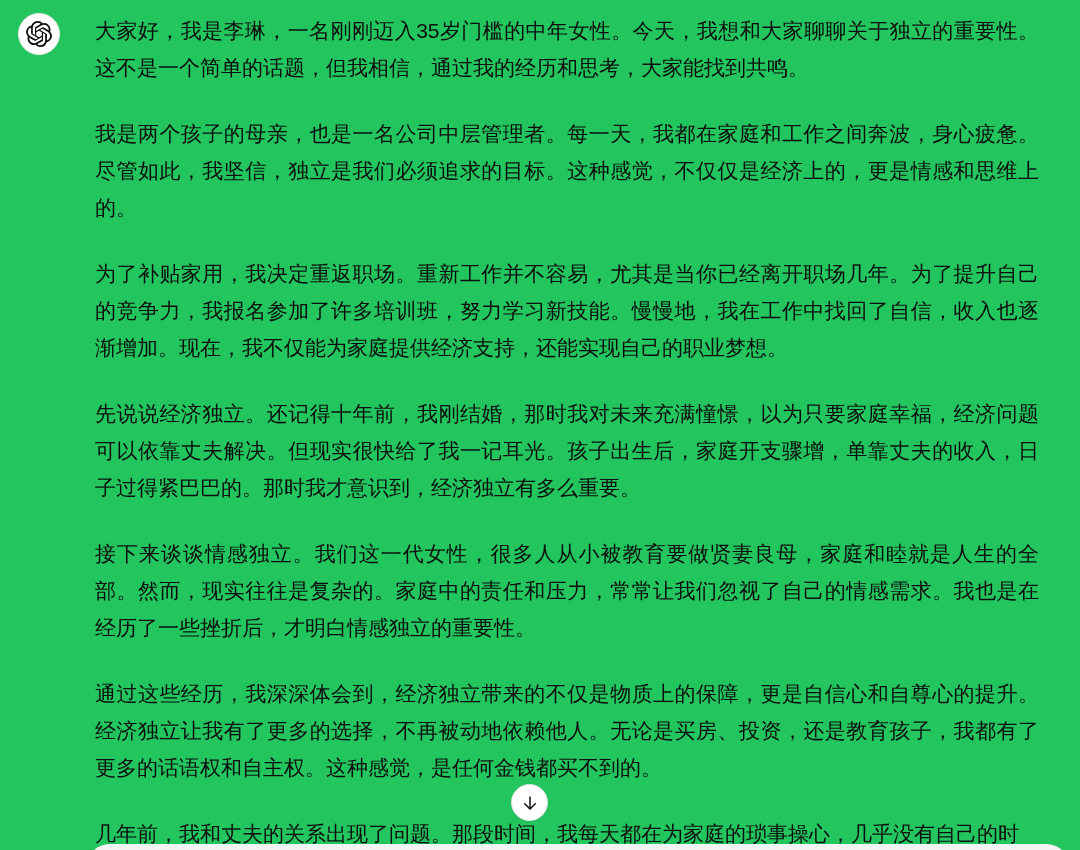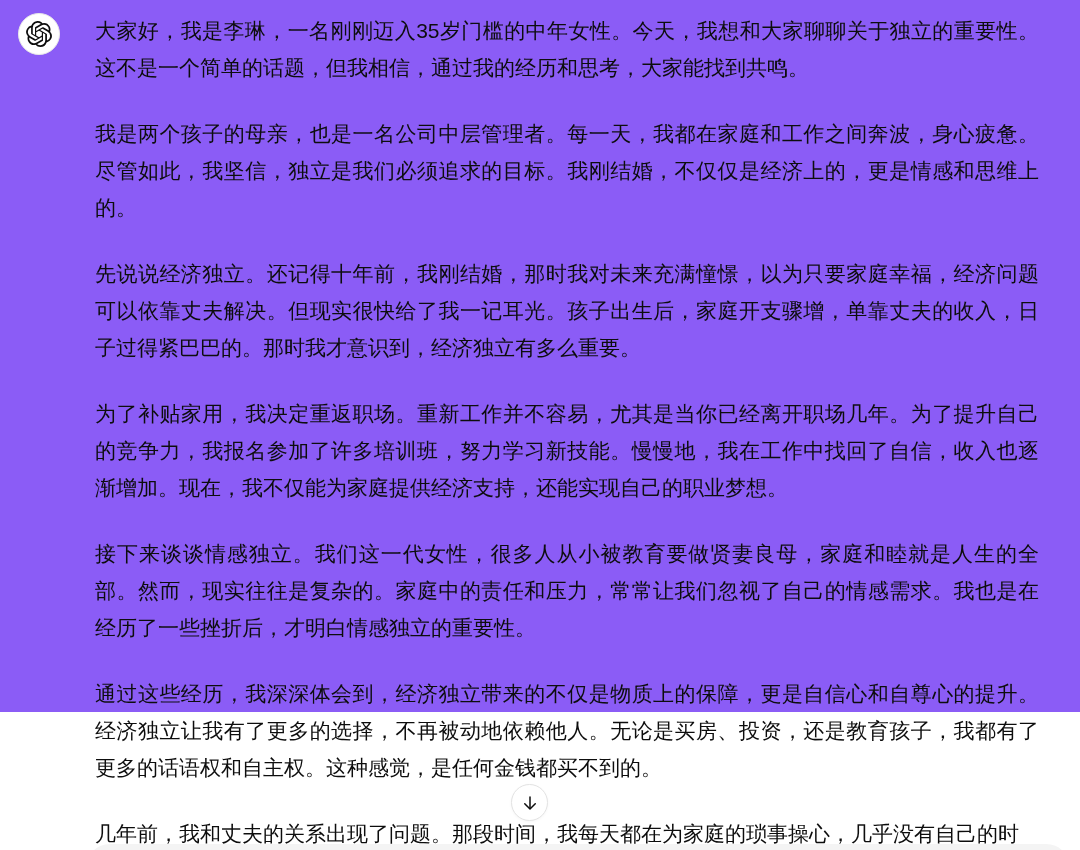--- a/index.html
+++ b/index.html
@@ -6,22 +6,22 @@
   html, body {
     width: 1080px;
     height: 850px;
     overflow: hidden;
     background: #ffffff;
     font-family: "Liberation Sans", "DejaVu Sans", sans-serif;
   }
   .chat-view {
     position: relative;
     width: 1080px;
-    height: 712px;
-    background: #8b5cf6;
+    height: 850px;
+    background: #22c55e;
   }
   .avatar {
     position: absolute;
     left: 18px;
     top: 13px;
     width: 42px;
     height: 42px;
     border: 1px solid #e8e8e8;
     border-radius: 50%;
     display: flex;
@@ -80,23 +80,23 @@
 <div class="chat-view">
 
   <div class="avatar">
     <svg viewBox="0 0 24 24" fill="#0d0d0d" xmlns="http://www.w3.org/2000/svg">
       <path d="M22.2819 9.8211a5.9847 5.9847 0 0 0-.5157-4.9108 6.0462 6.0462 0 0 0-6.5098-2.9A6.0651 6.0651 0 0 0 4.9807 4.1818a5.9847 5.9847 0 0 0-3.9977 2.9 6.0462 6.0462 0 0 0 .7427 7.0966 5.98 5.98 0 0 0 .511 4.9107 6.051 6.051 0 0 0 6.5146 2.9001A5.9847 5.9847 0 0 0 13.2599 24a6.0557 6.0557 0 0 0 5.7718-4.2058 5.9894 5.9894 0 0 0 3.9977-2.9001 6.0557 6.0557 0 0 0-.7475-7.073zm-9.022 12.6081a4.4755 4.4755 0 0 1-2.8764-1.0408l.1419-.0804 4.7783-2.7582a.7948.7948 0 0 0 .3927-.6813v-6.7369l2.02 1.1686a.071.071 0 0 1 .038.0615v5.5826a4.504 4.504 0 0 1-4.4945 4.4849zm-9.6607-4.1254a4.4708 4.4708 0 0 1-.5346-3.0137l.142.0852 4.783 2.7582a.7712.7712 0 0 0 .7806 0l5.8428-3.3685v2.3324a.0804.0804 0 0 1-.0332.0615L9.74 19.9502a4.4992 4.4992 0 0 1-6.1408-1.6464zM2.3408 7.8956a4.485 4.485 0 0 1 2.3655-1.9728V11.6a.7664.7664 0 0 0 .3879.6765l5.8144 3.3543-2.0201 1.1685a.0757.0757 0 0 1-.071 0l-4.8303-2.7865A4.504 4.504 0 0 1 2.3408 7.8956zm16.5963 3.8558L13.1038 8.364 15.1192 7.2a.0757.0757 0 0 1 .071 0l4.8303 2.7913a4.4944 4.4944 0 0 1-.6765 8.1042v-5.6772a.79.79 0 0 0-.407-.667zm2.0107-3.0231l-.142-.0852-4.7735-2.7818a.7759.7759 0 0 0-.7854 0L9.409 9.2297V6.8974a.0662.0662 0 0 1 .0284-.0615l4.8303-2.7866a4.4992 4.4992 0 0 1 6.6802 4.66zM8.3065 12.863l-2.02-1.1638a.0804.0804 0 0 1-.038-.0567V6.0742a4.4992 4.4992 0 0 1 7.3757-3.4537l-.142.0805L8.704 5.459a.7948.7948 0 0 0-.3927.6813zm1.0976-2.3654l2.602-1.4998 2.6069 1.4998v2.9994l-2.5974 1.4997-2.6067-1.4997z"></path>
     </svg>
   </div>
 
   <div class="message-content">
     <p>大家好，我是李琳，一名刚刚迈入35岁门槛的中年女性。今天，我想和大家聊聊关于独立的重要性。这不是一个简单的话题，但我相信，通过我的经历和思考，大家能找到共鸣。</p>
-    <p>我是两个孩子的母亲，也是一名公司中层管理者。每一天，我都在家庭和工作之间奔波，身心疲惫。尽管如此，我坚信，独立是我们必须追求的目标。我刚结婚，不仅仅是经济上的，更是情感和思维上的。</p>
+    <p>我是两个孩子的母亲，也是一名公司中层管理者。每一天，我都在家庭和工作之间奔波，身心疲惫。尽管如此，我坚信，独立是我们必须追求的目标。这种感觉，不仅仅是经济上的，更是情感和思维上的。</p>
+    <p>为了补贴家用，我决定重返职场。重新工作并不容易，尤其是当你已经离开职场几年。为了提升自己的竞争力，我报名参加了许多培训班，努力学习新技能。慢慢地，我在工作中找回了自信，收入也逐渐增加。现在，我不仅能为家庭提供经济支持，还能实现自己的职业梦想。</p>
     <p>先说说经济独立。还记得十年前，我刚结婚，那时我对未来充满憧憬，以为只要家庭幸福，经济问题可以依靠丈夫解决。但现实很快给了我一记耳光。孩子出生后，家庭开支骤增，单靠丈夫的收入，日子过得紧巴巴的。那时我才意识到，经济独立有多么重要。</p>
-    <p>为了补贴家用，我决定重返职场。重新工作并不容易，尤其是当你已经离开职场几年。为了提升自己的竞争力，我报名参加了许多培训班，努力学习新技能。慢慢地，我在工作中找回了自信，收入也逐渐增加。现在，我不仅能为家庭提供经济支持，还能实现自己的职业梦想。</p>
     <p>接下来谈谈情感独立。我们这一代女性，很多人从小被教育要做贤妻良母，家庭和睦就是人生的全部。然而，现实往往是复杂的。家庭中的责任和压力，常常让我们忽视了自己的情感需求。我也是在经历了一些挫折后，才明白情感独立的重要性。</p>
     <p>通过这些经历，我深深体会到，经济独立带来的不仅是物质上的保障，更是自信心和自尊心的提升。经济独立让我有了更多的选择，不再被动地依赖他人。无论是买房、投资，还是教育孩子，我都有了更多的话语权和自主权。这种感觉，是任何金钱都买不到的。</p>
     <p>几年前，我和丈夫的关系出现了问题。那段时间，我每天都在为家庭的琐事操心，几乎没有自己的时</p>
   </div>
 
   <button class="scroll-down-btn">
     <svg viewBox="0 0 24 24" fill="none" stroke="#0d0d0d" stroke-width="2" stroke-linecap="round" stroke-linejoin="round" xmlns="http://www.w3.org/2000/svg">
       <path d="M12 4v15"></path>
       <path d="M5 13l7 7 7-7"></path>
     </svg>

